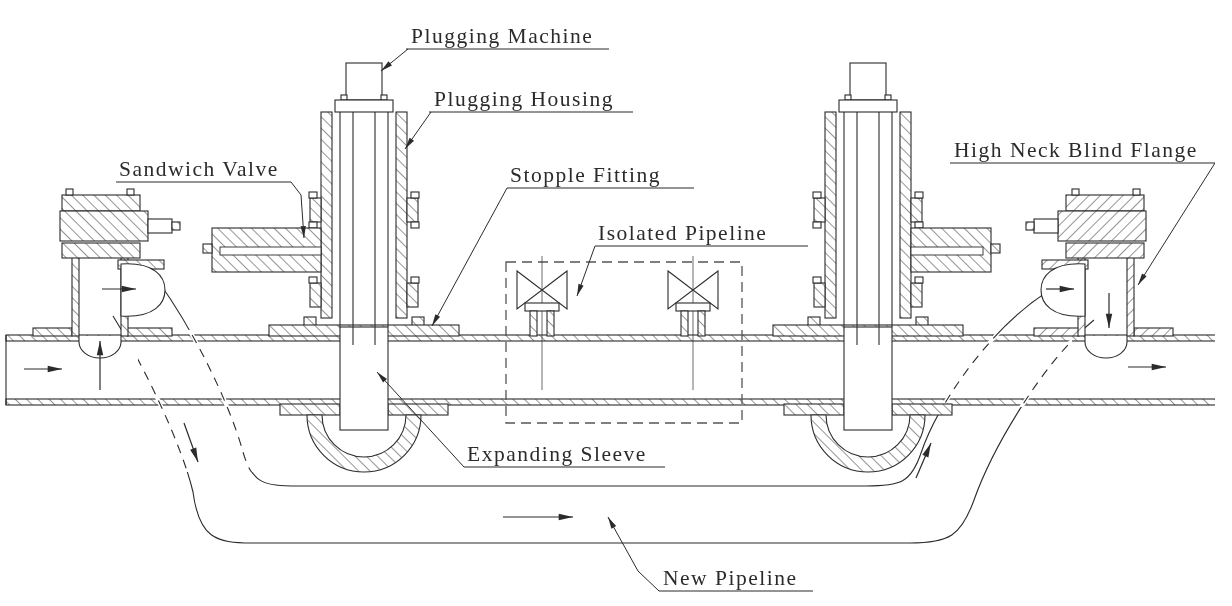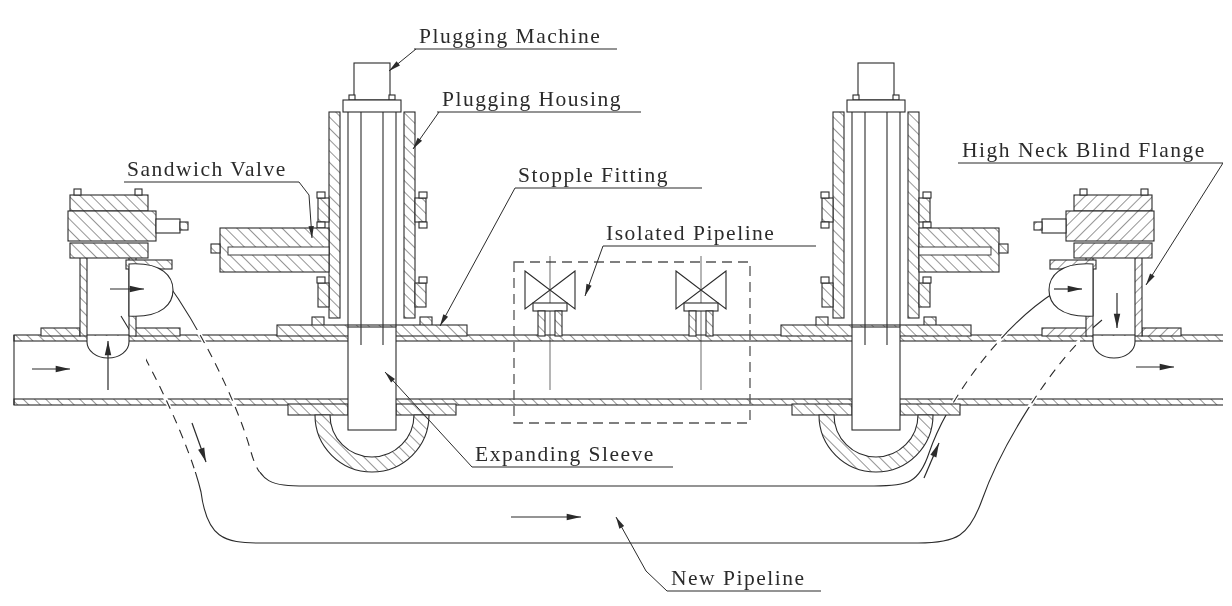--- a/index.html
+++ b/index.html
@@ -1,16 +1,16 @@
 <!DOCTYPE html>
 <html><head>
 <meta charset="utf-8">
 <style>
   html,body{margin:0;padding:0;background:#ffffff;}
-  .stage{position:relative;width:1215px;height:606px;background:#ffffff;overflow:hidden;padding-left:8px;}
+  .stage{position:relative;width:1215px;height:606px;background:#ffffff;overflow:hidden;}
   svg{display:block;}
   text.cad{font-family:"Liberation Serif","DejaVu Serif",serif;font-size:21.5px;letter-spacing:1.5px;fill:#2b2b2b;}
 </style>
 </head>
 <body>
 
 <div class="stage">
 <svg width="1232" height="606" viewBox="0 0 1232 606">
   <defs>
     <pattern id="ht" patternUnits="userSpaceOnUse" width="8" height="8" patternTransform="rotate(-45)">

